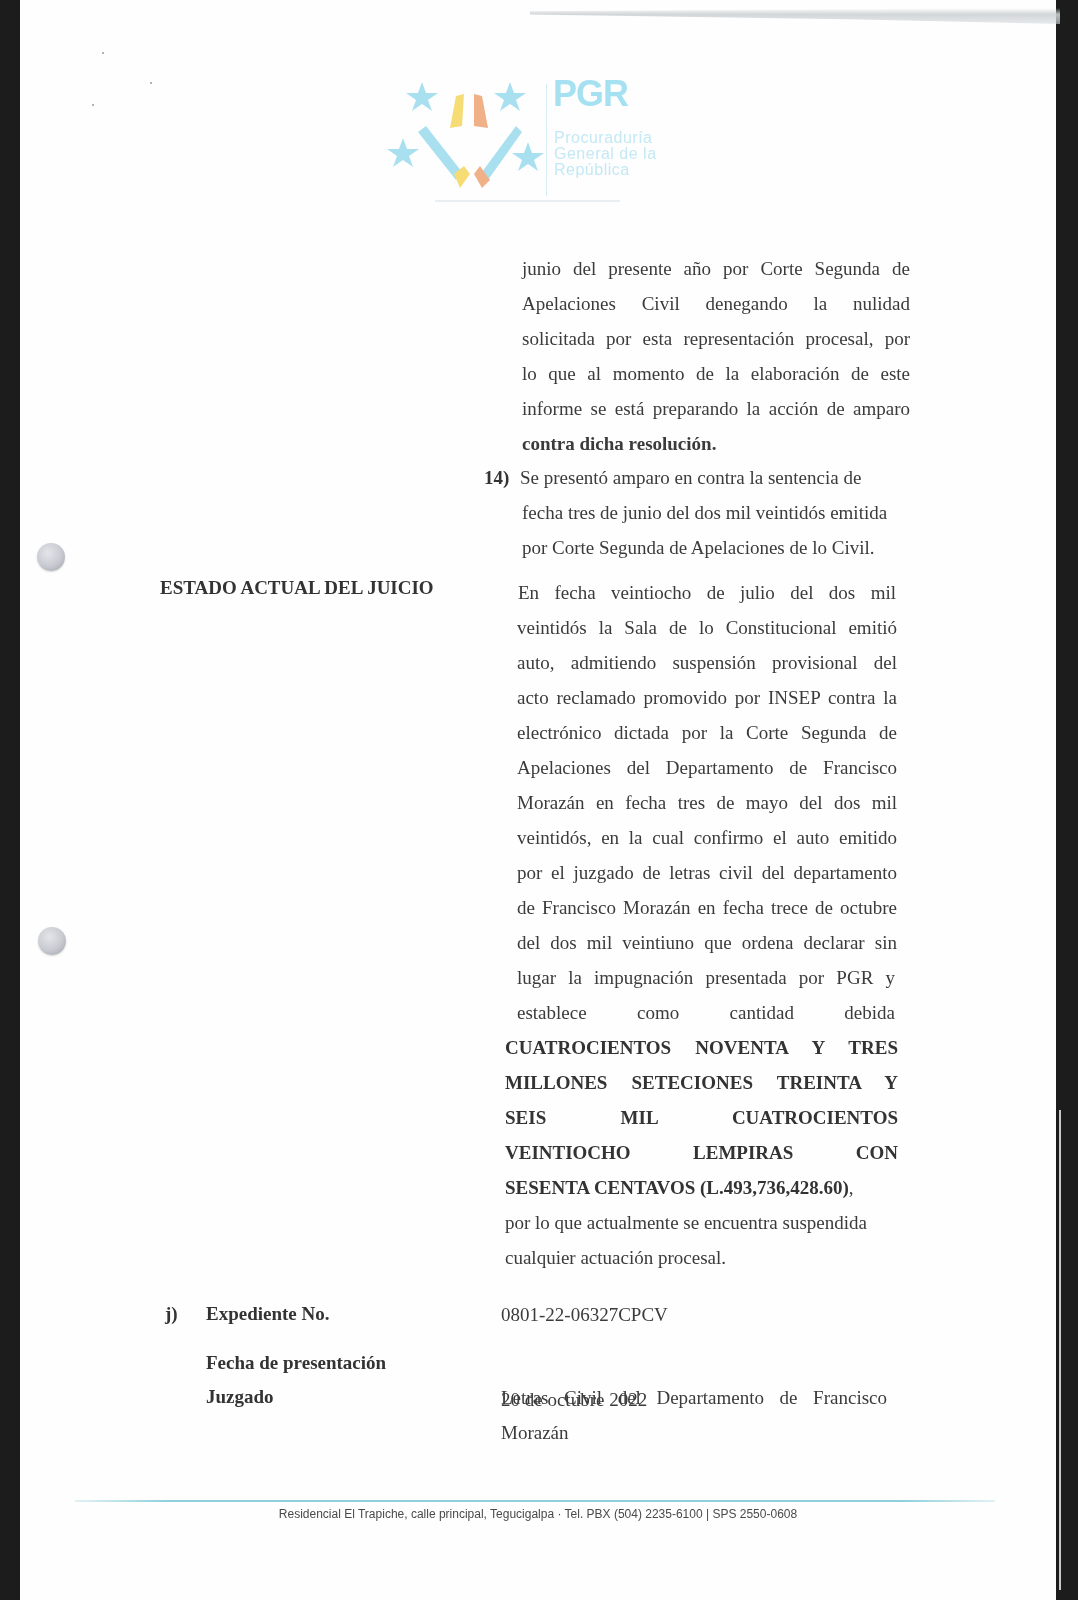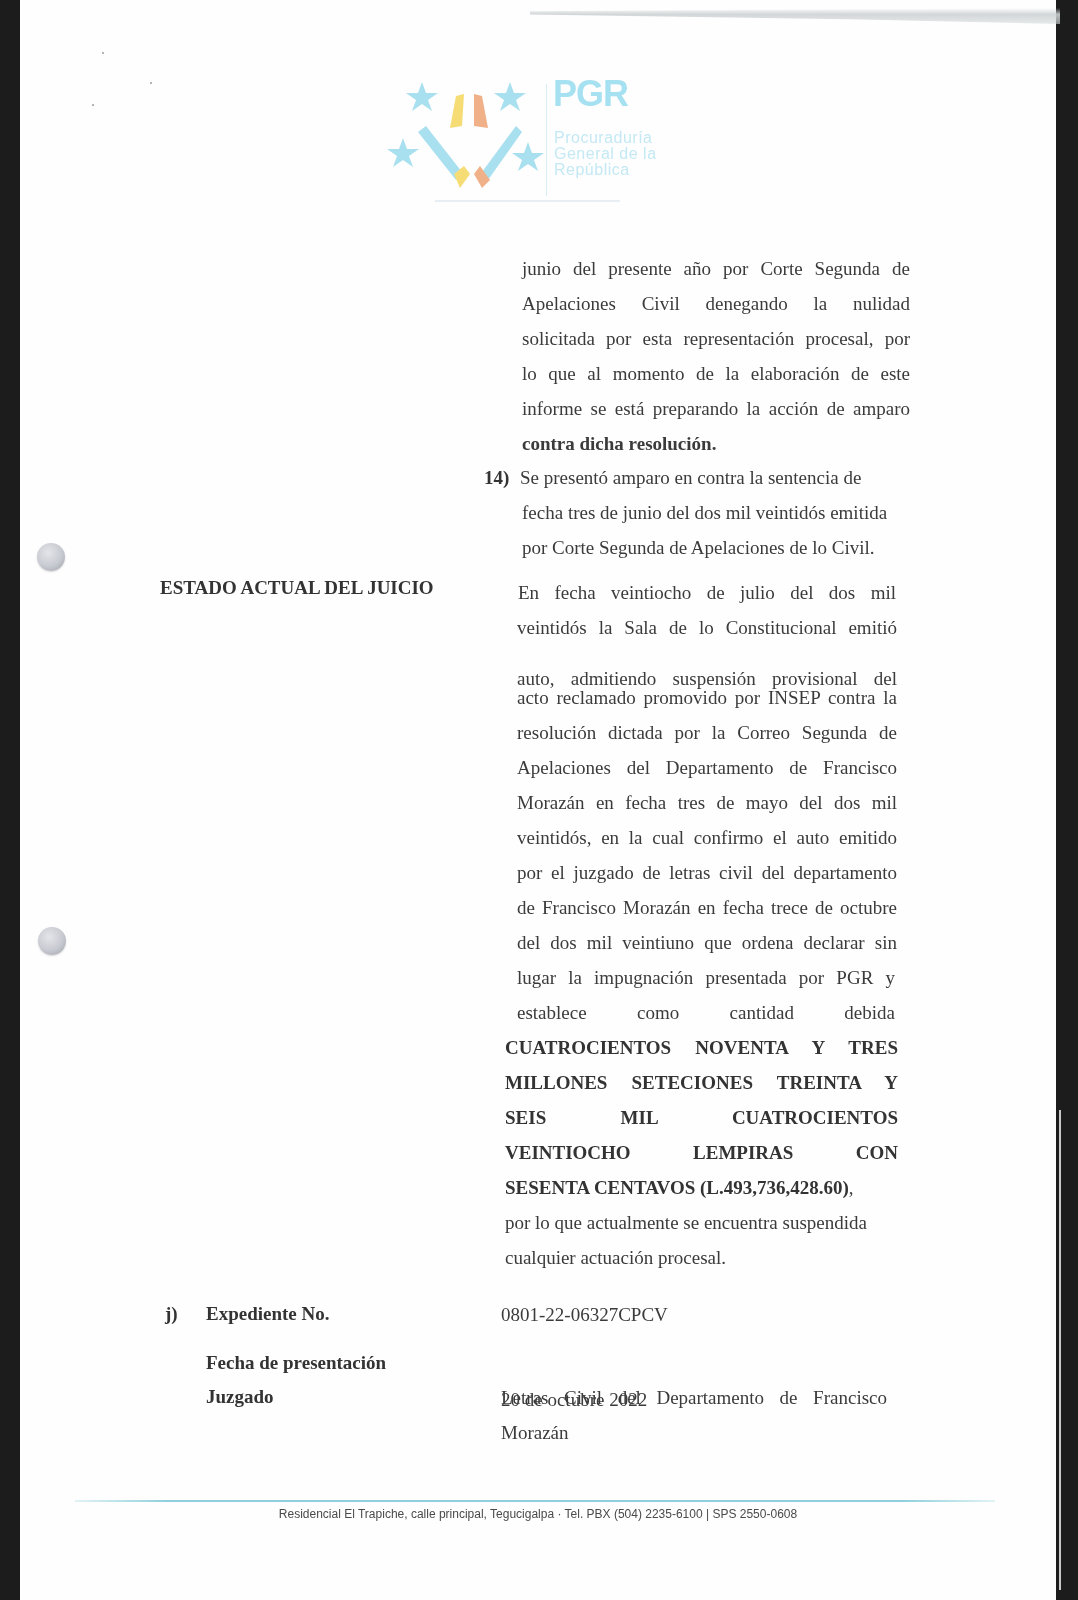--- a/index.html
+++ b/index.html
@@ -115,23 +115,23 @@
     <div class="line" style="left:500px;top:466px;">Se presentó amparo en contra la sentencia de</div>
     <div class="line" style="left:502px;top:501px;">fecha tres de junio del dos mil veintidós emitida</div>
     <div class="line" style="left:502px;top:536px;">por Corte Segunda de Apelaciones de lo Civil.</div>
   </div>
 
   <div>
     <div class="line label" style="left:140px;top:576px;">ESTADO ACTUAL DEL JUICIO</div>
 
     <div class="line j" style="left:498px;top:581px;width:378px;">En fecha veintiocho de julio del dos mil</div>
     <div class="line j" style="left:497px;top:616px;width:380px;">veintidós la Sala de lo Constitucional emitió</div>
-    <div class="line j" style="left:497px;top:651px;width:380px;margin-top:16px;">auto, admitiendo suspensión provisional del</div>
+    <div class="line j" style="left:497px;top:651px;width:380px;">auto, admitiendo suspensión provisional del</div>
     <div class="line j" style="left:497px;top:686px;width:380px;">acto reclamado promovido por INSEP contra la</div>
-    <div class="line j" style="left:497px;top:721px;width:380px;">resolución dictada por la Correo Segunda de</div>
+    <div class="line j" style="left:497px;top:721px;width:380px;">electrónico dictada por la Corte Segunda de</div>
     <div class="line j" style="left:497px;top:756px;width:380px;">Apelaciones del Departamento de Francisco</div>
     <div class="line j" style="left:497px;top:791px;width:380px;">Morazán en fecha tres de mayo del dos mil</div>
     <div class="line j" style="left:497px;top:826px;width:380px;">veintidós, en la cual confirmo el auto emitido</div>
     <div class="line j" style="left:497px;top:861px;width:380px;">por el juzgado de letras civil del departamento</div>
     <div class="line j" style="left:497px;top:896px;width:380px;">de Francisco Morazán en fecha trece de octubre</div>
     <div class="line j" style="left:497px;top:931px;width:380px;">del dos mil veintiuno que ordena declarar sin</div>
     <div class="line j" style="left:497px;top:966px;width:378px;">lugar la impugnación presentada por PGR y</div>
     <div class="line j" style="left:497px;top:1001px;width:378px;">establece como cantidad debida</div>
 
     <div class="line j bold" style="left:485px;top:1036px;width:393px;">CUATROCIENTOS NOVENTA Y TRES</div>

